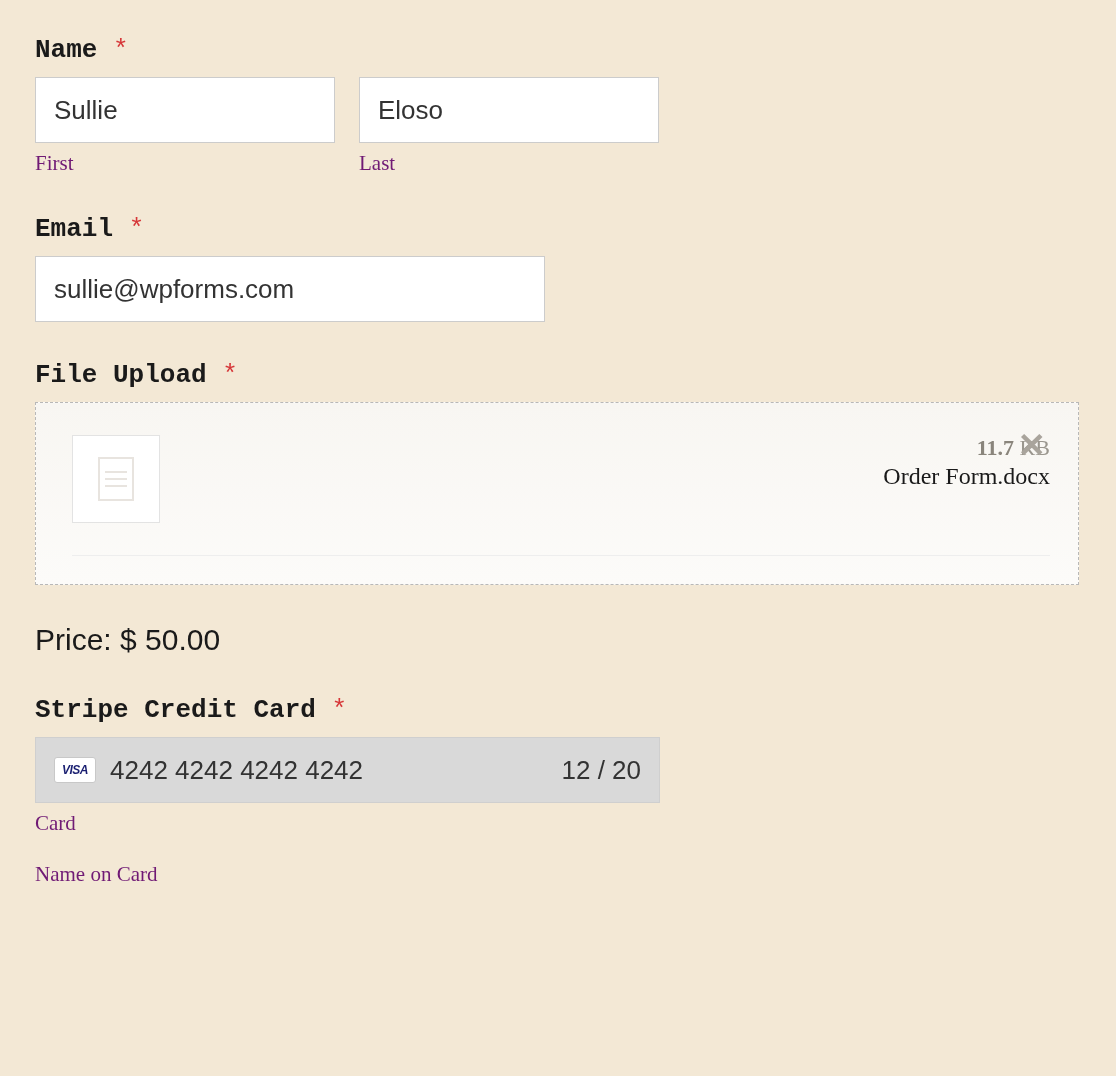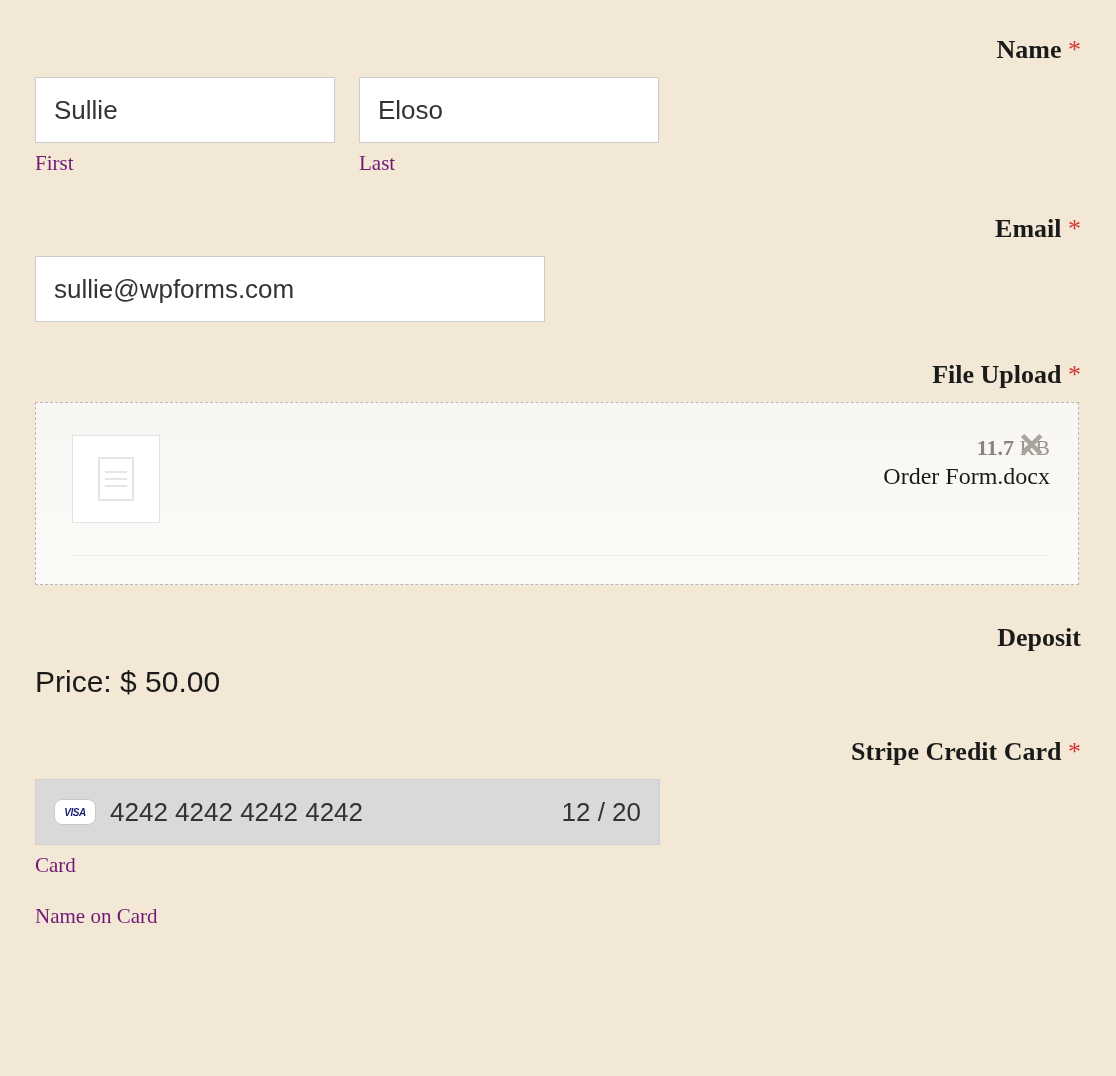--- a/index.html
+++ b/index.html
@@ -9,22 +9,21 @@
     background: #f3e8d5;
     font-family: Georgia, 'Times New Roman', serif;
     color: #1a1a1a;
     width: 1116px;
   }
   .field { margin-bottom: 38px; }
   .label {
     font-weight: bold;
     font-size: 26px;
     margin-bottom: 12px;
-    font-family: Liberation Serif, serif;
-    text-align: right;
+    font-family: Liberation Mono, monospace;
   }
   .required { color: #d63638; font-weight: normal; }
   .row { display: flex; gap: 24px; }
   .col { flex: 0 0 auto; }
   .input {
     width: 300px;
     height: 66px;
     border: 1px solid #cccccc;
     background: #ffffff;
     font-size: 26px;
@@ -121,26 +120,26 @@
     gap: 14px;
     font-family: Arial, Helvetica, sans-serif;
     font-size: 26px;
     color: #333;
   }
   .visa-badge {
     width: 42px;
     height: 26px;
     background: #ffffff;
     border: 1px solid #c8c8c8;
-    border-radius: 8px;
+    border-radius: 3px;
     display: flex;
     align-items: center;
     justify-content: center;
     font-family: Arial, sans-serif;
-    font-size: 10px;
+    font-size: 12px;
     font-weight: 900;
     font-style: italic;
     color: #1a1f71;
     letter-spacing: -0.5px;
   }
   .cc-num { flex: 1; }
   .cc-exp { color: #333; }
 </style>
 </head>
 <body>
@@ -190,21 +189,20 @@
         <div class="file-name">Order Form.docx</div>
       </div>
       <div class="remove">
         <span>✕</span>
       </div>
     </div>
   </div>
 </div>
 
 <div class="field">
-  <div class="label">Deposit</div>
   <div class="price-line">Price: $ 50.00</div>
 </div>
 
 <div class="field">
   <div class="label">
     <span>Stripe Credit Card</span>
     <span class="required">*</span>
   </div>
   <div class="cc-box">
     <div class="visa-badge">VISA</div>

